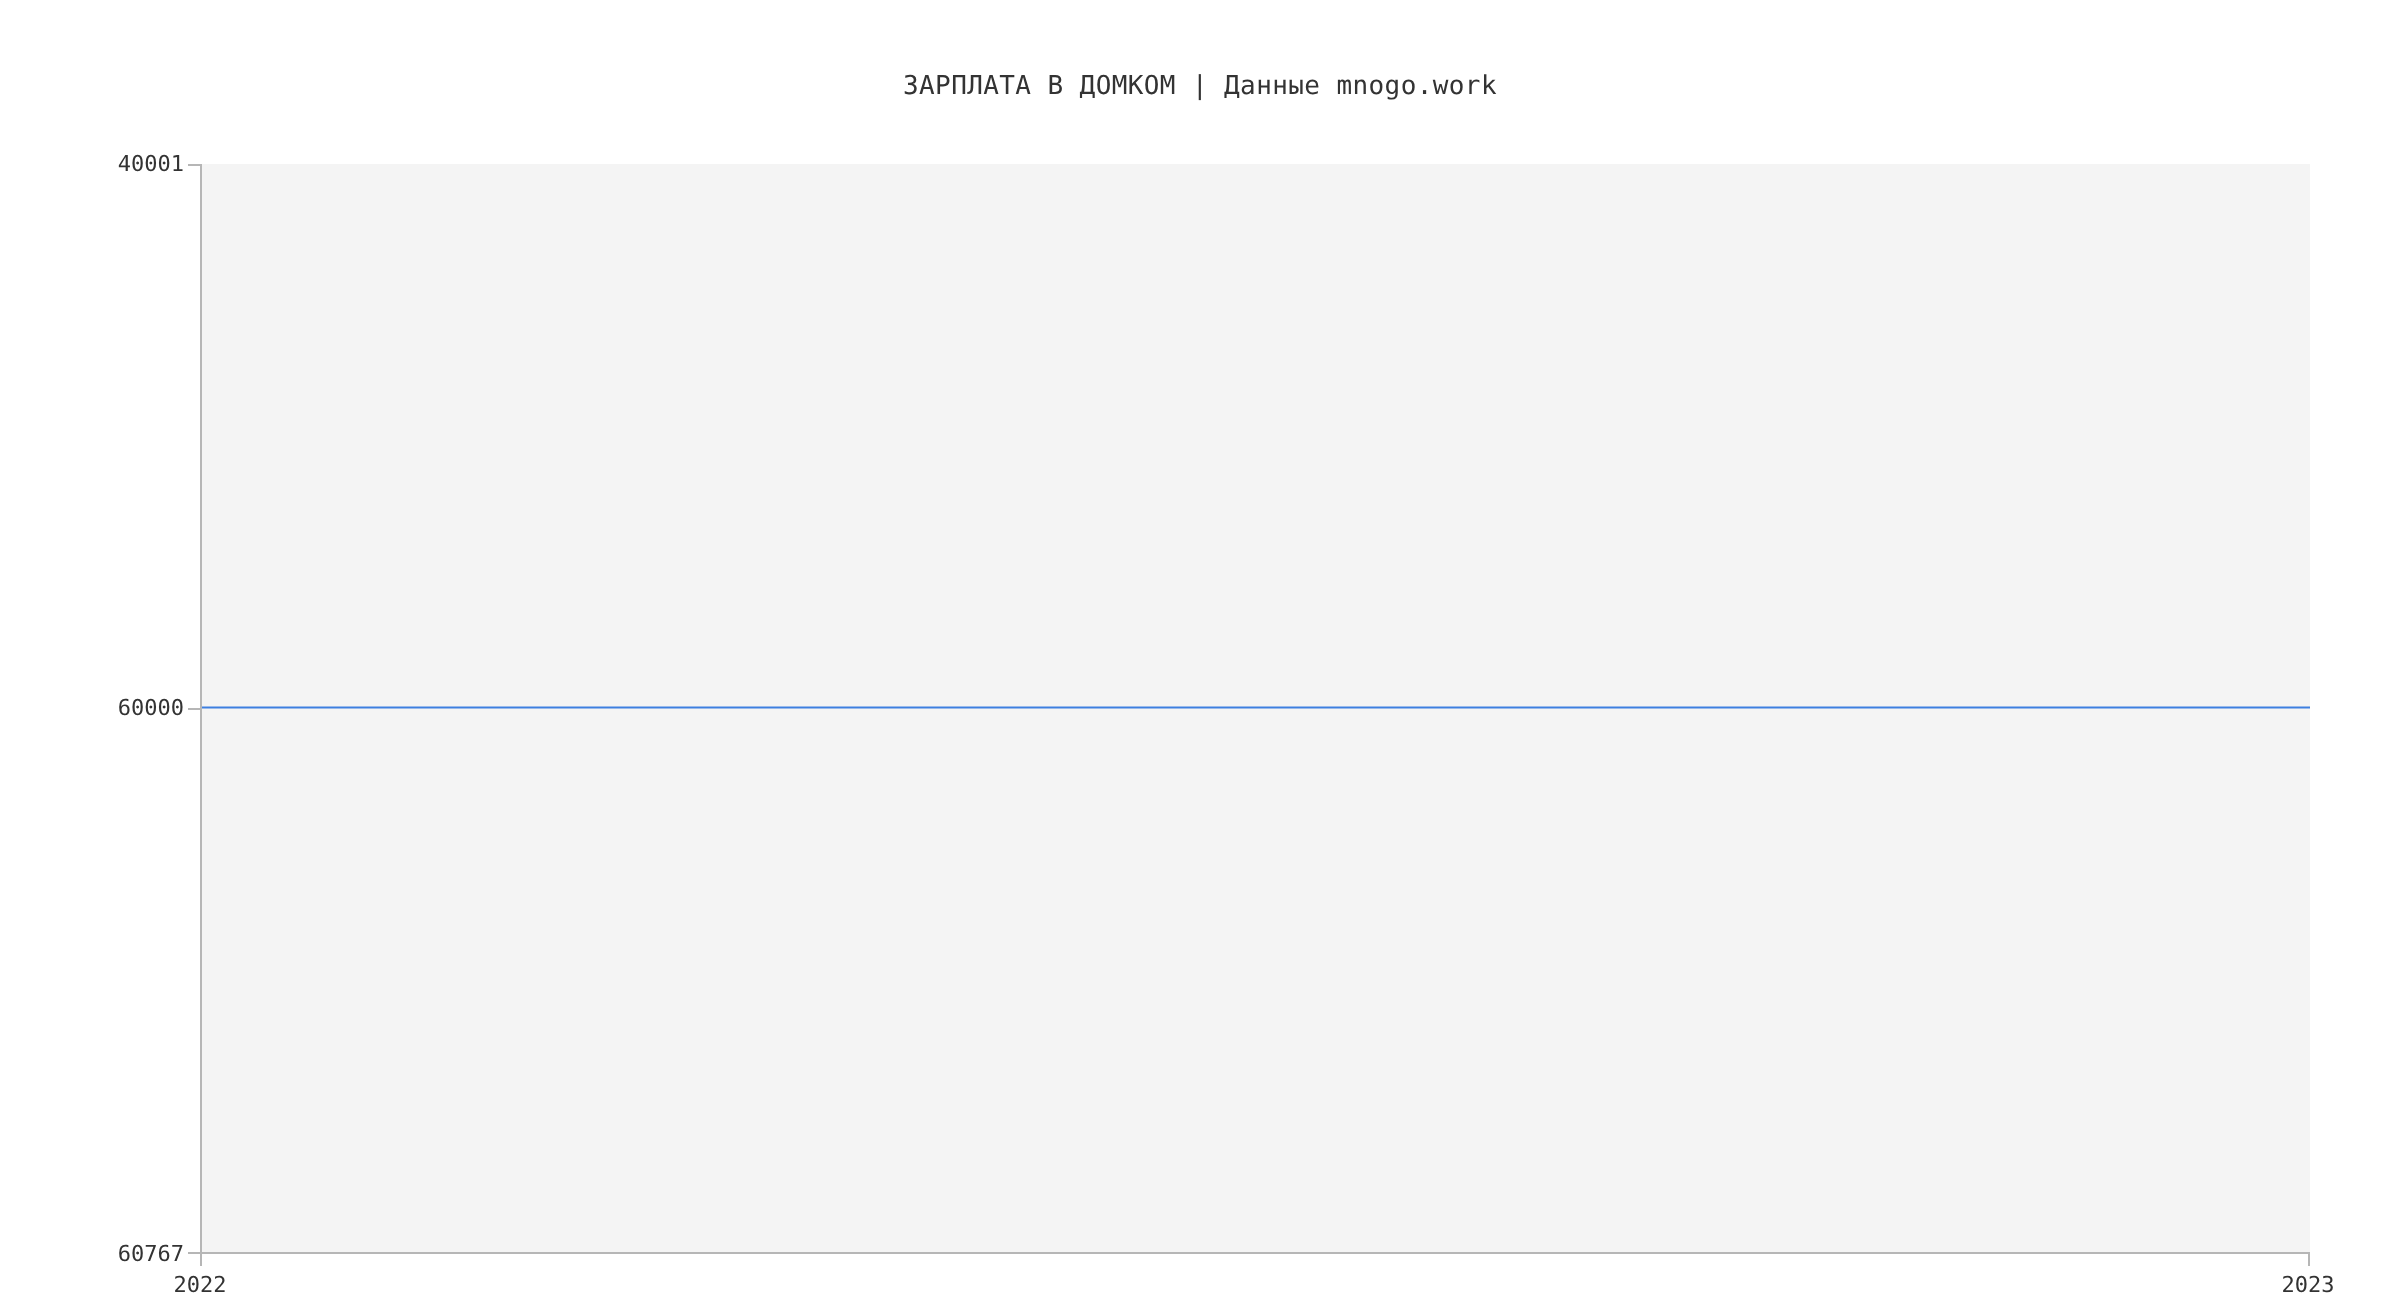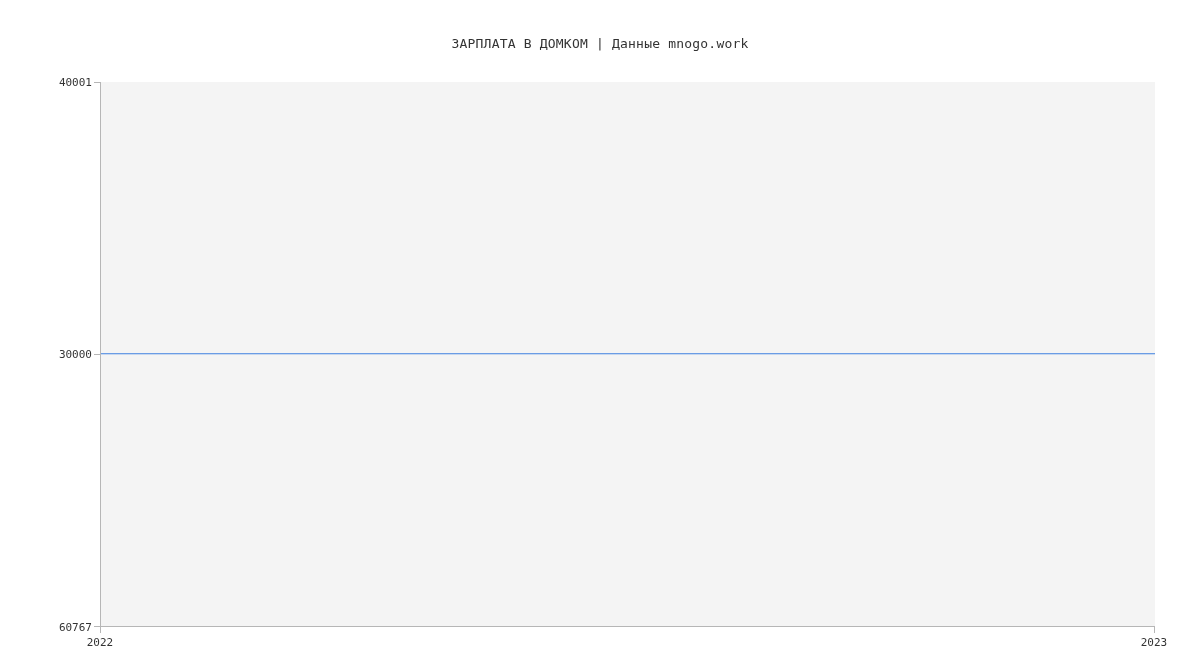--- a/index.html
+++ b/index.html
@@ -85,21 +85,21 @@
 
   <div class="plot-area">
     <div class="data-line"></div>
   </div>
 
   <div class="y-tick" style="top:50px;"></div>
   <div class="y-tick" style="top:322px;"></div>
   <div class="y-tick" style="top:594px;"></div>
 
   <div class="y-label" style="top:50px;">40001</div>
-  <div class="y-label" style="top:322px;">30000</div>
+  <div class="y-label" style="top:322px;">60000</div>
   <div class="y-label" style="top:595px;">60767</div>
 
   <div class="x-tick" style="left:100px;"></div>
   <div class="x-tick" style="left:1154px;"></div>
 
   <div class="x-label" style="left:100px;">2022</div>
   <div class="x-label" style="left:1154px;">2023</div>
 
 </div>
 

